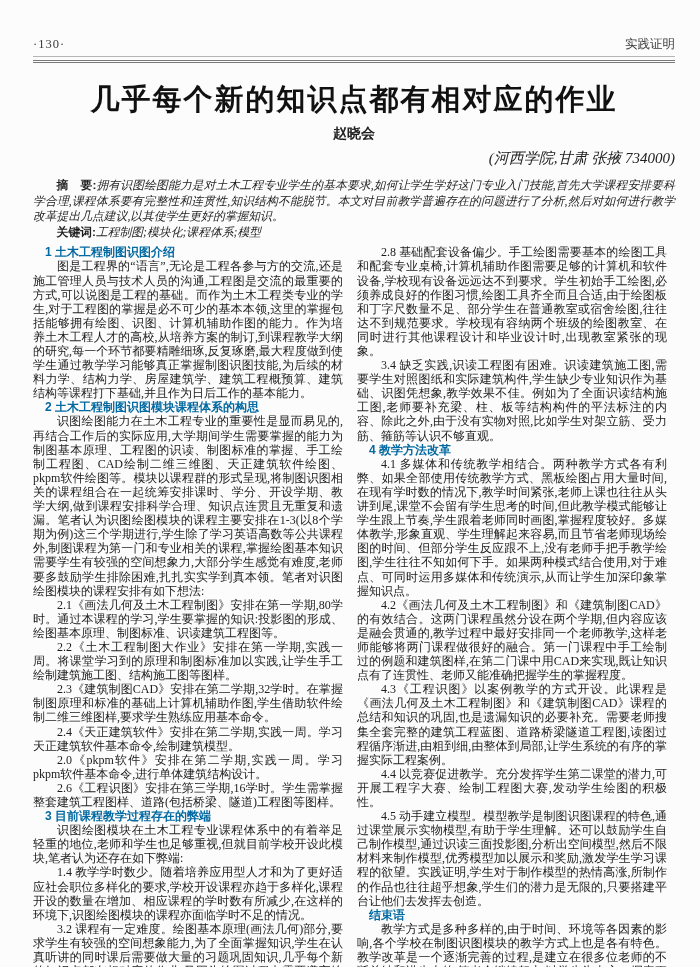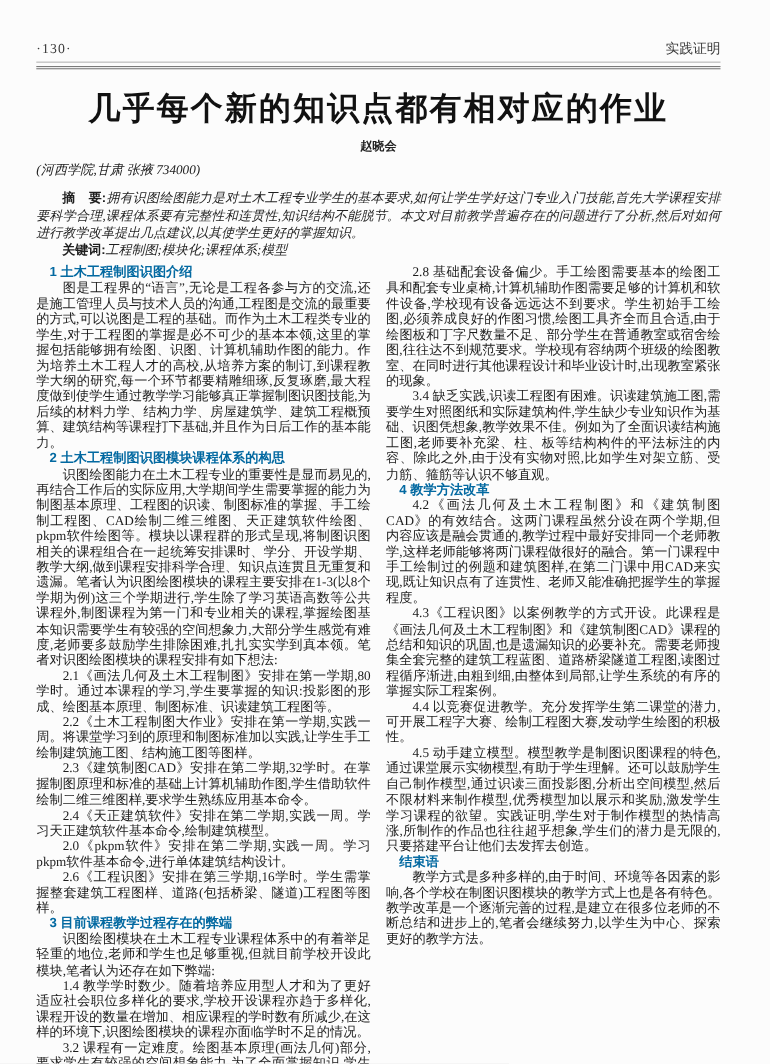--- a/index.html
+++ b/index.html
@@ -1,32 +1,32 @@
 <!DOCTYPE html>
 <html lang="zh"><head>
 <meta charset="utf-8">
 <style>
   html,body{margin:0;padding:0;}
   body{background:#e8e8e8;font-family:"Liberation Serif","DejaVu Serif",serif;}
   .page{
     position:relative;width:700px;height:967px;margin:0 auto;
     background:#fcfcfc;color:#222;box-sizing:border-box;
-    padding:36px 45px 0 33px;overflow:hidden;
+    padding:36px 25px 0 33px;overflow:hidden;
   }
   
   .runhead{display:flex;justify-content:space-between;align-items:baseline;
     font-size:12.5px;color:#3a3a3a;}
   .runhead .pageno{letter-spacing:1px;}
   .rule{border-bottom:3px double #7a7a7a;border-top:1px solid #b5b5b5;height:3px;margin-top:3px;}
   
   .title{margin-top:20px;text-align:center;font-size:29px;font-weight:bold;
     letter-spacing:2px;color:#111;line-height:1.15;}
-  .author{margin-top:9px;text-align:center;font-size:11px;font-weight:bold;
+  .author{margin-top:9px;text-align:center;font-size:14px;font-weight:bold;
     font-family:"Liberation Sans","DejaVu Sans",sans-serif;color:#222;}
-  .affil{margin-top:6px;text-align:left;font-size:12px;font-style:italic;color:#222;}
+  .affil{margin-top:6px;text-align:right;font-size:15px;font-style:italic;color:#222;}
   
   .abstract{margin-top:10px;font-size:11.8px;line-height:15.5px;text-align:justify;
     font-style:italic;color:#1f1f1f;}
   .abstract .lab,.keywords .lab{font-style:normal;font-weight:bold;
     font-family:"Liberation Sans","DejaVu Sans",sans-serif;}
   .abstract .lab{margin-left:2em;}
   .keywords{font-size:11.8px;line-height:15.5px;font-style:italic;color:#1f1f1f;}
   .keywords .lab{margin-left:2em;}
   
   .cols{display:flex;gap:14px;margin-top:5px;}
@@ -73,20 +73,21 @@
       <div class="sec-h">3 目前课程教学过程存在的弊端</div>
       <p class="para">识图绘图模块在土木工程专业课程体系中的有着举足轻重的地位,老师和学生也足够重视,但就目前学校开设此模块,笔者认为还存在如下弊端:</p>
       <p class="para">1.4 教学学时数少。随着培养应用型人才和为了更好适应社会职位多样化的要求,学校开设课程亦趋于多样化,课程开设的数量在增加、相应课程的学时数有所减少,在这样的环境下,识图绘图模块的课程亦面临学时不足的情况。</p>
       <p class="para">3.2 课程有一定难度。绘图基本原理(画法几何)部分,要求学生有较强的空间想象能力,为了全面掌握知识,学生在认真听讲的同时课后需要做大量的习题巩固知识,几乎每个新的知识点都有相对应的作业,又因为绘图过程中需要遵守绘图标准,一笔一划的完成作业,造成做作业的时间延长,很多学生在这个反复学习的过程中产生疲惫心理。</p>
     </div>
 
     <div class="col">
       <p class="para">2.8 基础配套设备偏少。手工绘图需要基本的绘图工具和配套专业桌椅,计算机辅助作图需要足够的计算机和软件设备,学校现有设备远远达不到要求。学生初始手工绘图,必须养成良好的作图习惯,绘图工具齐全而且合适,由于绘图板和丁字尺数量不足、部分学生在普通教室或宿舍绘图,往往达不到规范要求。学校现有容纳两个班级的绘图教室、在同时进行其他课程设计和毕业设计时,出现教室紧张的现象。</p>
       <p class="para">3.4 缺乏实践,识读工程图有困难。识读建筑施工图,需要学生对照图纸和实际建筑构件,学生缺少专业知识作为基础、识图凭想象,教学效果不佳。例如为了全面识读结构施工图,老师要补充梁、柱、板等结构构件的平法标注的内容、除此之外,由于没有实物对照,比如学生对架立筋、受力筋、箍筋等认识不够直观。</p>
       <div class="sec-h">4 教学方法改革</div>
+      <p class="para">4.1 多媒体和传统教学相结合。两种教学方式各有利弊、如果全部使用传统教学方式、黑板绘图占用大量时间,在现有学时数的情况下,教学时间紧张,老师上课也往往从头讲到尾,课堂不会留有学生思考的时间,但此教学模式能够让学生跟上节奏,学生跟着老师同时画图,掌握程度较好。多媒体教学,形象直观、学生理解起来容易,而且节省老师现场绘图的时间、但部分学生反应跟不上,没有老师手把手教学绘图,学生往往不知如何下手。如果两种模式结合使用,对于难点、可同时运用多媒体和传统演示,从而让学生加深印象掌握知识点。</p>
       <p class="para">4.2《画法几何及土木工程制图》和《建筑制图CAD》的有效结合。这两门课程虽然分设在两个学期,但内容应该是融会贯通的,教学过程中最好安排同一个老师教学,这样老师能够将两门课程做很好的融合。第一门课程中手工绘制过的例题和建筑图样,在第二门课中用CAD来实现,既让知识点有了连贯性、老师又能准确把握学生的掌握程度。</p>
       <p class="para">4.3《工程识图》以案例教学的方式开设。此课程是《画法几何及土木工程制图》和《建筑制图CAD》课程的总结和知识的巩固,也是遗漏知识的必要补充。需要老师搜集全套完整的建筑工程蓝图、道路桥梁隧道工程图,读图过程循序渐进,由粗到细,由整体到局部,让学生系统的有序的掌握实际工程案例。</p>
       <p class="para">4.4 以竞赛促进教学。充分发挥学生第二课堂的潜力,可开展工程字大赛、绘制工程图大赛,发动学生绘图的积极性。</p>
       <p class="para">4.5 动手建立模型。模型教学是制图识图课程的特色,通过课堂展示实物模型,有助于学生理解。还可以鼓励学生自己制作模型,通过识读三面投影图,分析出空间模型,然后不限材料来制作模型,优秀模型加以展示和奖励,激发学生学习课程的欲望。实践证明,学生对于制作模型的热情高涨,所制作的作品也往往超乎想象,学生们的潜力是无限的,只要搭建平台让他们去发挥去创造。</p>
       <div class="sec-h">结束语</div>
       <p class="para">教学方式是多种多样的,由于时间、环境等各因素的影响,各个学校在制图识图模块的教学方式上也是各有特色。教学改革是一个逐渐完善的过程,是建立在很多位老师的不断总结和进步上的,笔者会继续努力,以学生为中心、探索更好的教学方法。</p>
 
     </div>
 
   </div>

